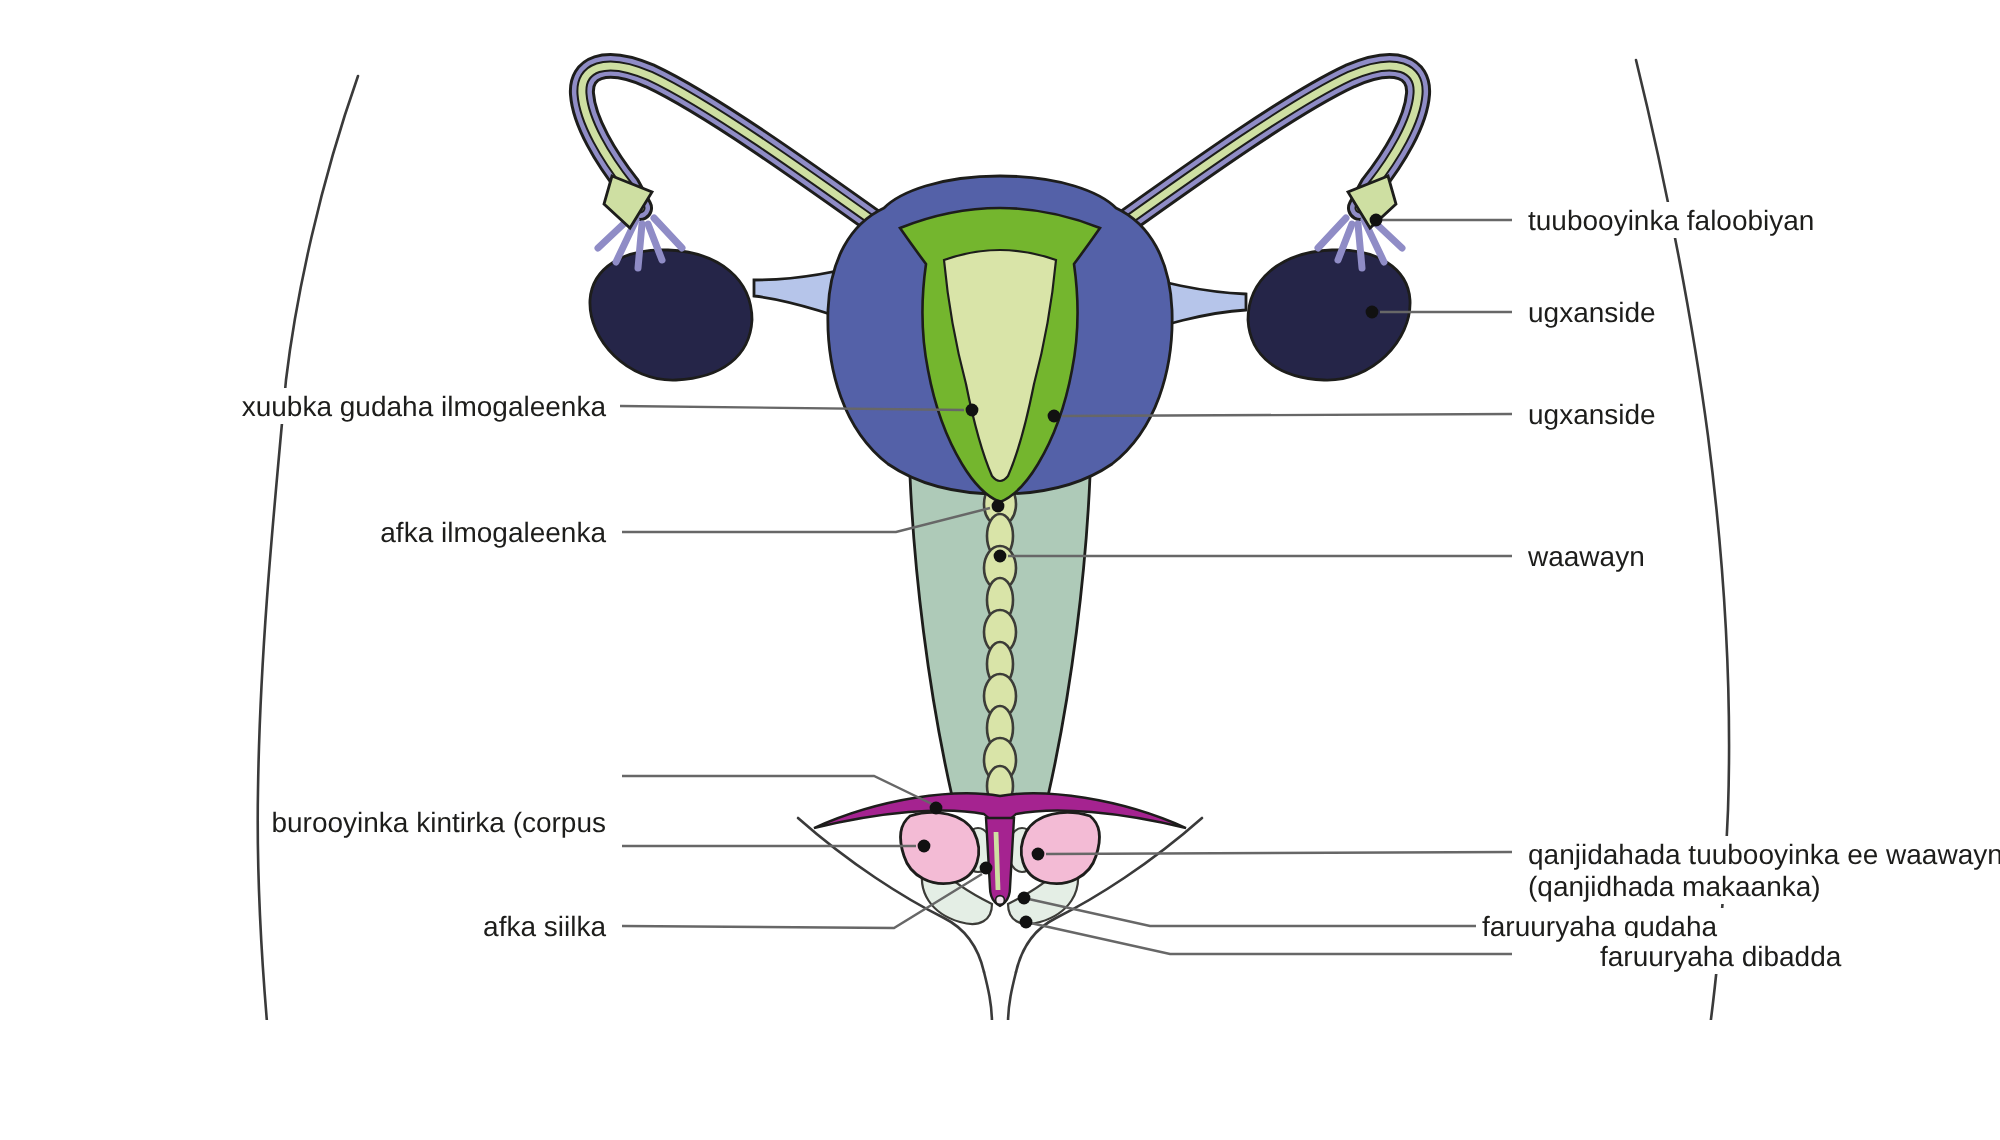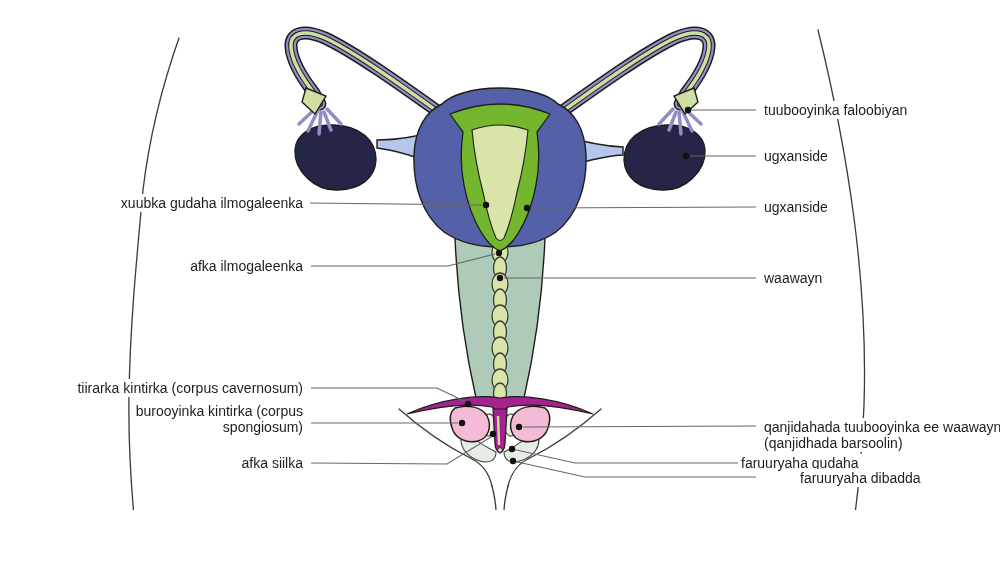--- a/index.html
+++ b/index.html
@@ -144,39 +144,35 @@
       <span class="ln">ugxanside</span>
     </div>
   <div class="lbl right-col vcenter" style="left:761px;top:207px">
       <span class="ln">ugxanside</span>
     </div>
   <div class="lbl right-col vcenter" style="left:761px;top:278px">
       <span class="ln">waawayn</span>
     </div>
   <div class="lbl right-col" style="left:761px;top:418px">
     <span class="ln">qanjidahada tuubooyinka ee waawayn</span>
-    <span class="ln">(qanjidhada barsoolin)</span>
+    <span class="ln">(qanjidhada makaanka)</span>
   </div>
   <div class="lbl right-col vcenter" style="left:738px;top:463px">
       <span class="ln">faruuryaha gudaha</span>
     </div>
   <div class="lbl right-col vcenter" style="left:797px;top:478px">
       <span class="ln">faruuryaha dibadda</span>
     </div>
 
   <div class="lbl left-col vcenter" style="right:694px;top:203px">
       <span class="ln">xuubka gudaha ilmogaleenka</span>
     </div>
   <div class="lbl left-col vcenter" style="right:694px;top:266px">
       <span class="ln">afka ilmogaleenka</span>
     </div>
-  <div class="lbl left-col vcenter" style="right:694px;top:388px">
-      <span class="ln">tiirarka kintirka (corpus cavernosum)</span>
-    </div>
   <div class="lbl left-col" style="right:694px;top:402px">
     <span class="ln">burooyinka kintirka (corpus</span>
-    <span class="ln">spongiosum)</span>
   </div>
   <div class="lbl left-col vcenter" style="right:694px;top:463px">
       <span class="ln">afka siilka</span>
     </div>
 
 </div>
 
 </body></html>

